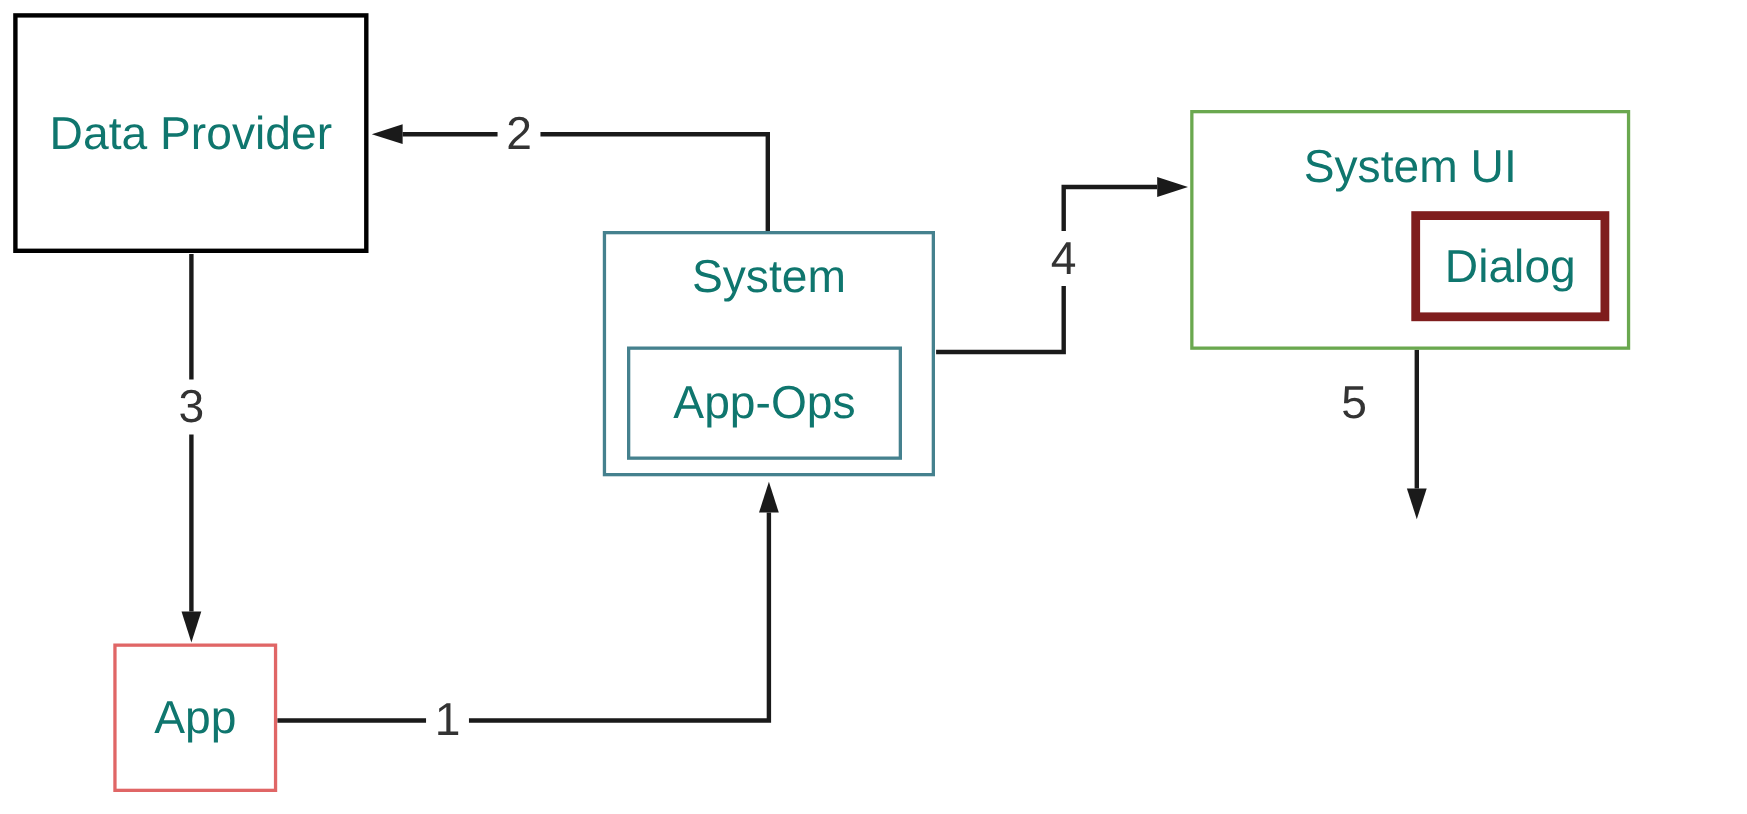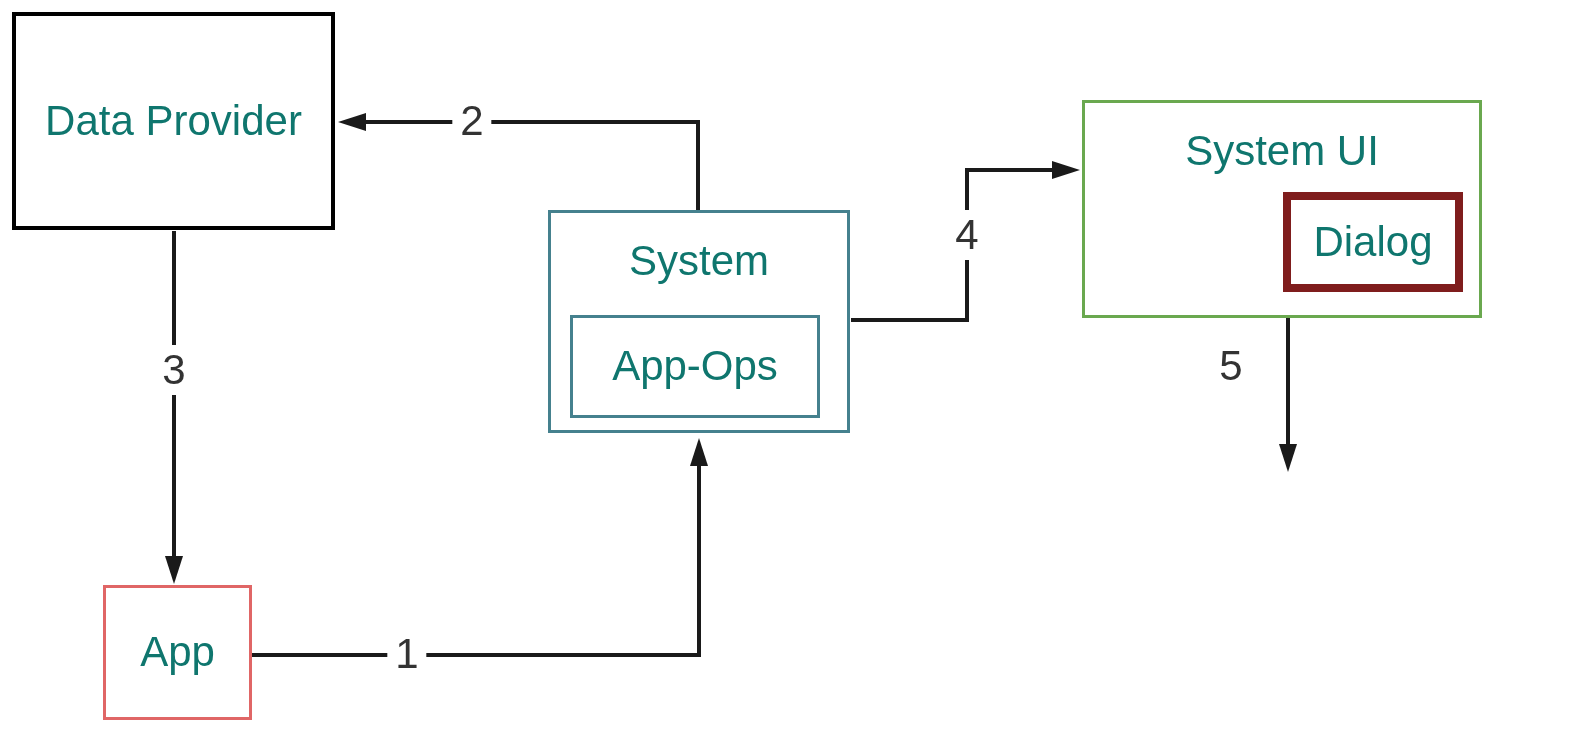--- a/index.html
+++ b/index.html
@@ -36,21 +36,21 @@
   #app {
     left: 103px; top: 585px; width: 149px; height: 135px;
     border: 3px solid #e06666;
   }
   #system {
     left: 548px; top: 210px; width: 302px; height: 223px;
     border: 3px solid #45818e;
     align-items: flex-start;
     justify-content: center;
   }
-  #system > .node-label { margin-top: 24px; }
+  #system > .node-label { margin-top: 14px; }
   #app-ops {
     left: 19px; top: 102px; width: 250px; height: 103px;
     border: 3px solid #45818e;
   }
   #system-ui {
     left: 1082px; top: 60px; width: 400px; height: 218px;
     border: 3px solid #6aa84f;
     align-items: flex-start;
     justify-content: center;
     margin-top: 40px;

